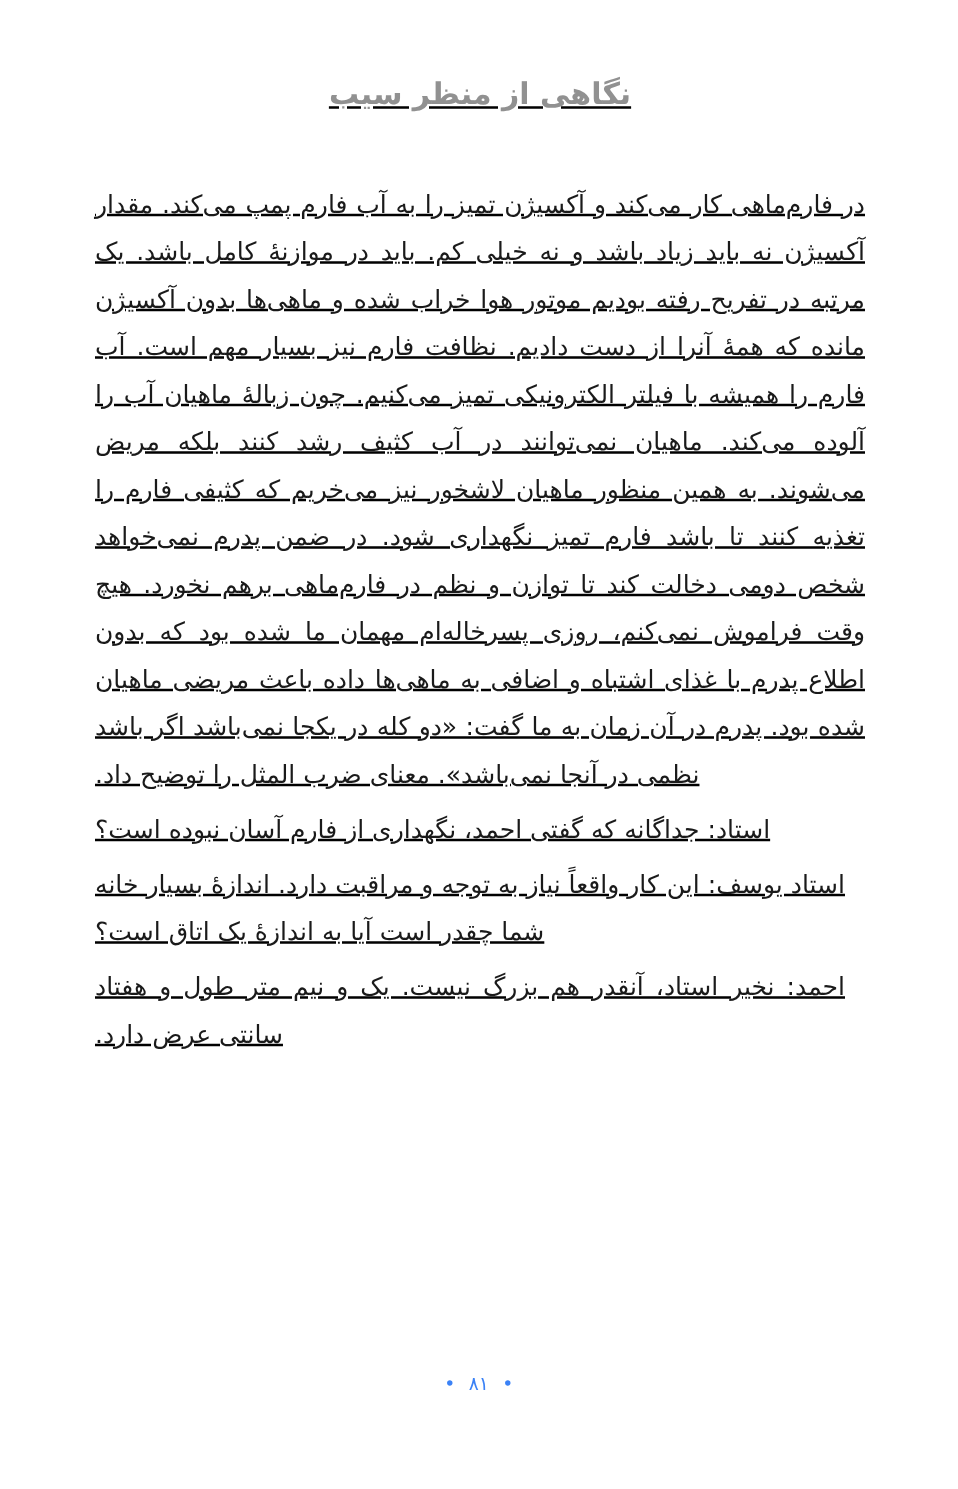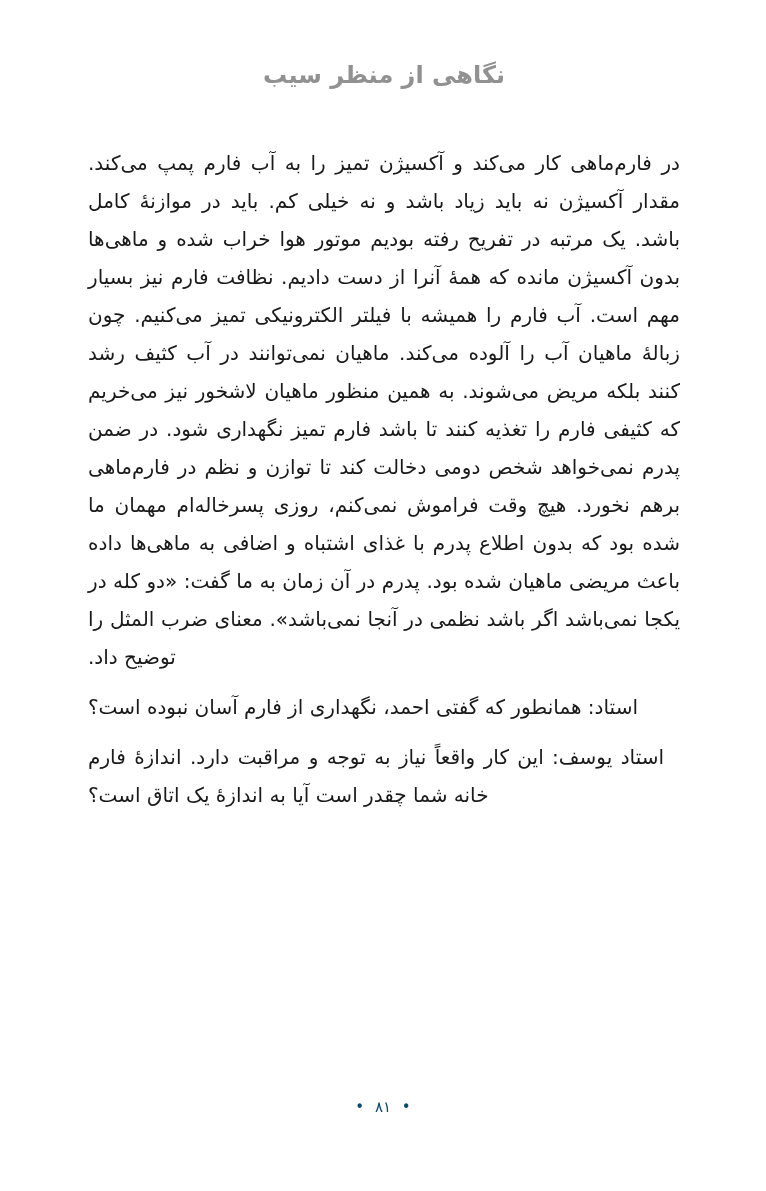--- a/index.html
+++ b/index.html
@@ -17,69 +17,71 @@
   .page {
     position: absolute;
     top: 0;
     left: 0;
     width: 766px;
     height: 1191px;
     background: #ffffff;
     box-sizing: border-box;
     padding: 58px 74px 0 76px;
     direction: rtl;
+    text-decoration: underline;
   }
   .chapter-title {
     text-align: center;
     color: #919191;
     font-weight: bold;
     font-size: 24px;
     line-height: 34px;
     margin: 0 0 52px 0;
     letter-spacing: 0.5px;
   }
   .body-text {
     color: #1a1a1a;
     font-size: 20px;
     line-height: 38px;
   }
   .body-text p {
-    margin: 12px;
+    margin: 0;
     direction: rtl;
     text-align: justify;
     text-align-last: left;
     -moz-text-align-last: left;
   }
   .body-text p.dialogue {
     text-indent: 16px;
     margin-top: 6px;
   }
   .page-footer {
     position: absolute;
     top: 1098px;
     left: 0;
     width: 766px;
     text-align: center;
-    color: #0c4a6e;
+    color: #3b82f6;
     font-size: 15px;
     letter-spacing: 1px;
     word-spacing: 6px;
     direction: rtl;
   }
 </style>
 </head>
 <body>
 
 <div class="page">
 
   <h1 class="chapter-title">نگاهی از منظر سیب</h1>
 
   <div class="body-text">
     <p>در فارم‌ماهی کار می‌کند و آکسیژن تمیز را به آب فارم پمپ می‌کند. مقدار آکسیژن نه باید زیاد باشد و نه خیلی کم. باید در موازنهٔ کامل باشد. یک مرتبه در تفریح رفته بودیم موتور هوا خراب شده و ماهی‌ها بدون آکسیژن مانده که همهٔ آنرا از دست دادیم. نظافت فارم نیز بسیار مهم است. آب فارم را همیشه با فیلتر الکترونیکی تمیز می‌کنیم. چون زبالهٔ ماهیان آب را آلوده می‌کند. ماهیان نمی‌توانند در آب کثیف رشد کنند بلکه مریض می‌شوند. به همین منظور ماهیان لاشخور نیز می‌خریم که کثیفی فارم را تغذیه کنند تا باشد فارم تمیز نگهداری شود. در ضمن پدرم نمی‌خواهد شخص دومی دخالت کند تا توازن و نظم در فارم‌ماهی برهم نخورد. هیچ وقت فراموش نمی‌کنم، روزی پسرخاله‌ام مهمان ما شده بود که بدون اطلاع پدرم با غذای اشتباه و اضافی به ماهی‌ها داده باعث مریضی ماهیان شده بود. پدرم در آن زمان به ما گفت: «دو کله در یکجا نمی‌باشد اگر باشد نظمی در آنجا نمی‌باشد». معنای ضرب المثل را توضیح داد.</p>
-    <p class="dialogue">استاد: همانطور که گفتی احمد، نگهداری از فارم آسان نبوده است؟</p>
-    <p class="dialogue">استاد یوسف: این کار واقعاً نیاز به توجه و مراقبت دارد. اندازهٔ فارم خانه شما چقدر است آیا به اندازهٔ یک اتاق است؟</p>
+    <p class="dialogue">استاد: جداگانه که گفتی احمد، نگهداری از فارم آسان نبوده است؟</p>
+    <p class="dialogue">استاد یوسف: این کار واقعاً نیاز به توجه و مراقبت دارد. اندازهٔ بسیار خانه شما چقدر است آیا به اندازهٔ یک اتاق است؟</p>
+    <p class="dialogue">احمد: نخیر استاد، آنقدر هم بزرگ نیست. یک و نیم متر طول و هفتاد سانتی عرض دارد.</p>
   </div>
 
   <div class="page-footer">
     <span>• ۸۱ •</span>
   </div>
 
 </div>
 
 </body></html>

